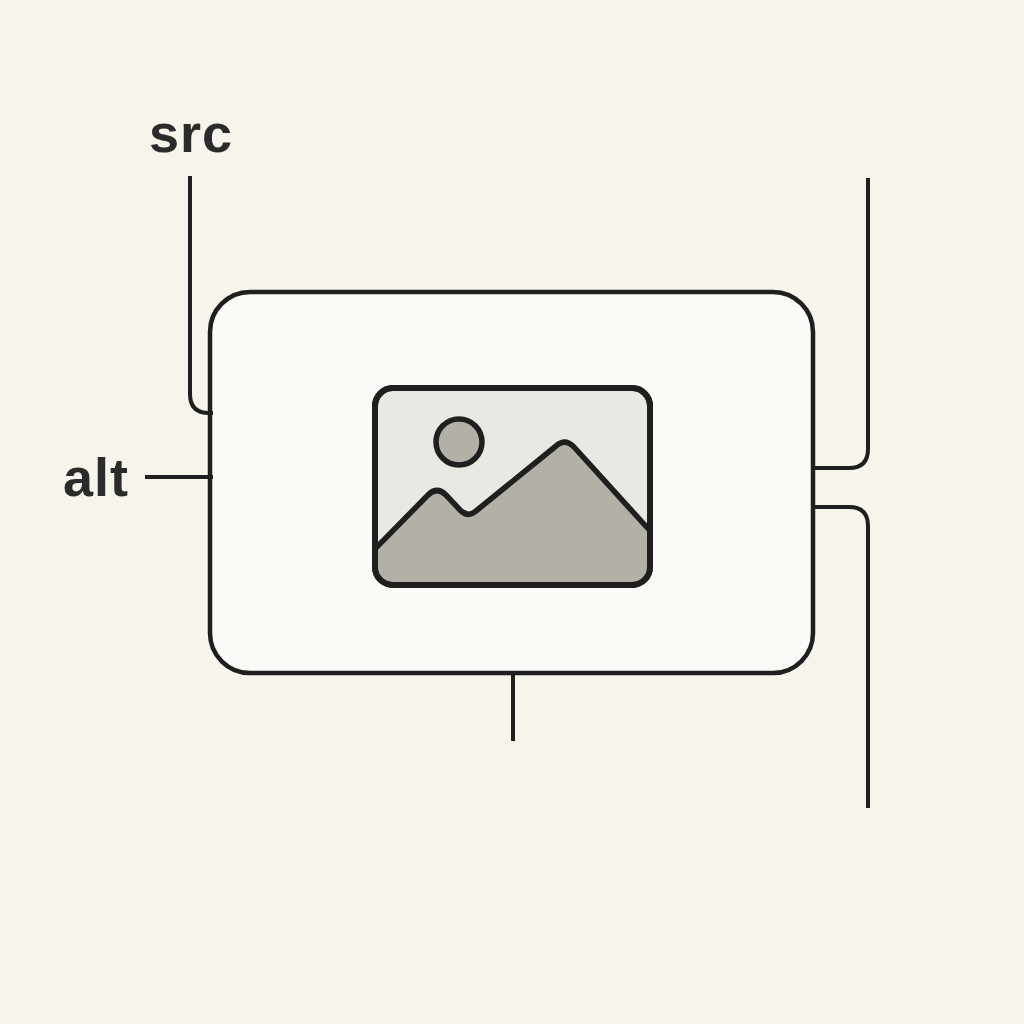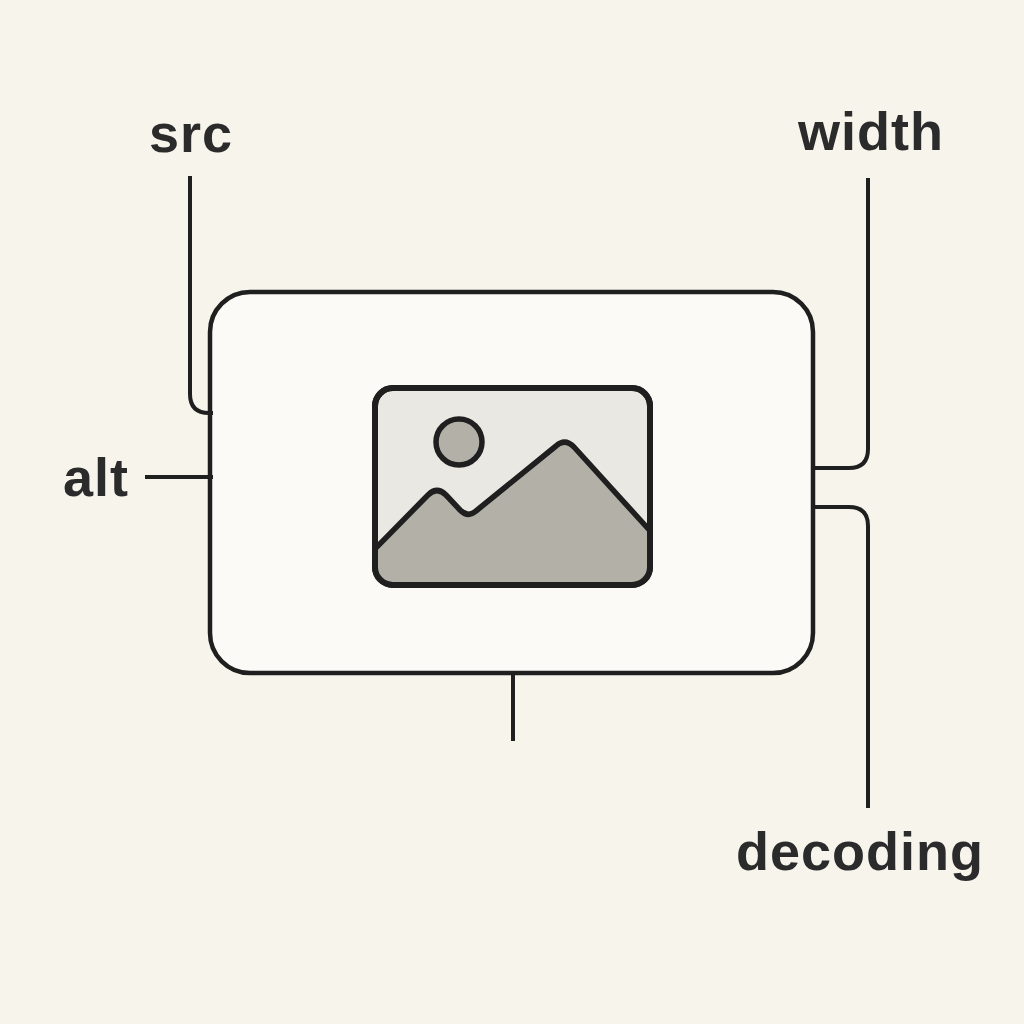--- a/index.html
+++ b/index.html
@@ -87,20 +87,18 @@
       <g clip-path="url(#ph-clip)">
         <path class="ph-shape" d="M366,558 L428,495 Q437,486 446,495 L460,510 Q468,518 476,511 L556,446 Q565,438 574,447 L662,544 L662,602 L366,602 Z"></path>
       </g>
       <circle class="ph-shape" cx="459" cy="442" r="23"></circle>
       <rect class="ph-rect-outline" x="375" y="388" width="275" height="197" rx="18" ry="18"></rect>
     </g>
   </svg>
 
   <div class="label" style="left:191px; top:106px;">src</div>
 
-  <div class="label" style="left:871px; top:104px;">width</div>
 
   <div class="label" style="left:96px; top:450px;text-align:right;">alt</div>
 
 
-  <div class="label" style="left:860px; top:824px;">decoding</div>
 
 </div>
 
 </body></html>

